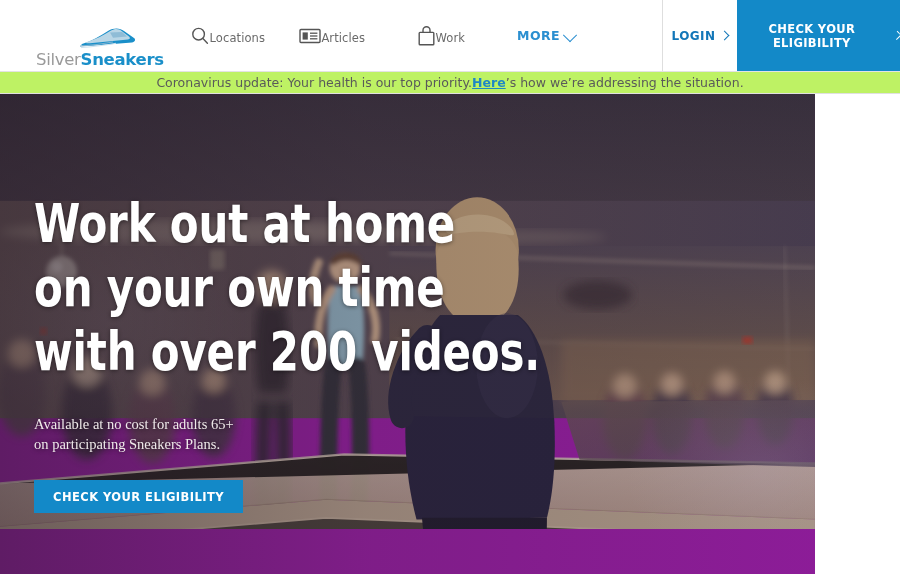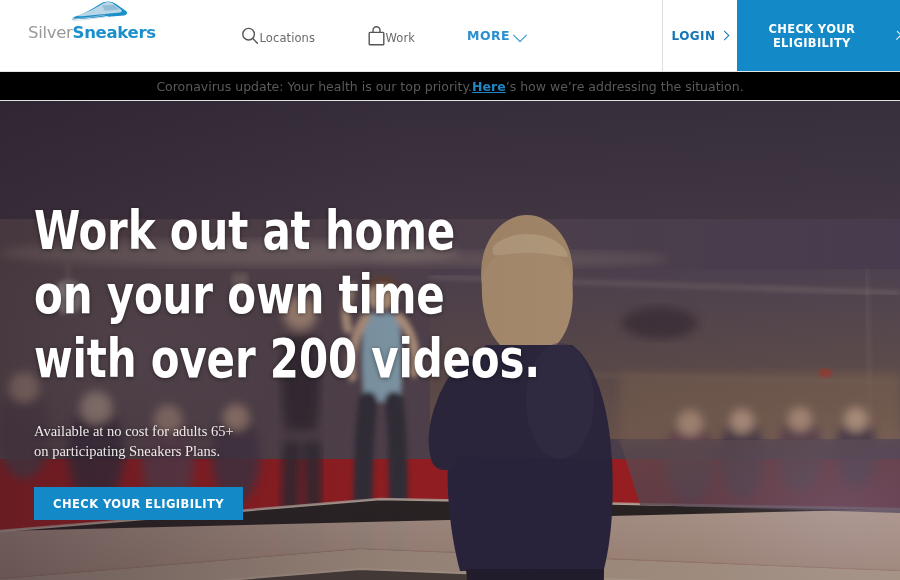--- a/index.html
+++ b/index.html
@@ -10,22 +10,22 @@
   }
   .page{position:relative;width:900px;height:580px;overflow:hidden;}
 
   
   .header{
     position:relative;height:71px;background:#ffffff;
     display:flex;align-items:stretch;
     box-sizing:border-box;
   }
   .logo-wrap{
-    width:180px;display:flex;align-items:flex-start;
-    padding-left:28px;box-sizing:border-box;
+    width:180px;display:flex;align-items:flex-end;
+    padding-left:36px;box-sizing:border-box;
   }
   .logo{position:relative;width:100px;height:44px;}
   .logo-shoe{
     position:absolute;left:44px;top:0px;width:56px;height:22px;
   }
   .logo-text{
     position:absolute;left:0px;top:23px;
     font-size:16.5px;letter-spacing:-0.3px;white-space:nowrap;
     font-family:"DejaVu Sans", sans-serif;
   }
@@ -70,32 +70,32 @@
   .eligibility-header-btn{
     width:163px;background:#1389c8;color:#fff;
     display:flex;align-items:center;justify-content:center;gap:7px;
     font-size:11.5px;font-weight:700;letter-spacing:.35px;
     cursor:pointer;font-family:"DejaVu Sans", sans-serif;
     text-align:center;
   }
 
   
   .notice{
-    height:30px;background:#000000;border-top:1px solid #e3e3e3;
+    height:23px;background:#bef264;border-top:1px solid #e3e3e3;
     border-bottom:1px solid #e0e0e0;
     display:flex;align-items:center;justify-content:center;
     font-size:12.5px;color:#5a5a5a;box-sizing:border-box;
     font-family:"DejaVu Sans", sans-serif;
   }
   .notice a{color:#1f87c4;text-decoration:underline;font-weight:700;}
 
   
   .hero{
-    position:relative;height:480px;width:900px;overflow:hidden;
-    background:#b91c1c;
+    position:relative;height:480px;width:815px;overflow:hidden;
+    background:#a21caf;
   }
   .hero-bg{position:absolute;inset:0;}
   .hero-scrim{
     position:absolute;inset:0;
     background:linear-gradient(90deg, rgba(40,28,40,.55) 0%, rgba(45,32,45,.30) 45%, rgba(40,30,45,.18) 100%);
   }
   .hero-content{
     position:absolute;left:34px;top:98px;width:440px;z-index:5;
   }
   .hero-title{
@@ -147,20 +147,32 @@
       <div class="nav-item">
         <span class="nav-icon">
           <svg width="20" height="20" viewBox="0 0 20 20">
             <circle cx="8.6" cy="8.2" r="5.8" fill="none" stroke="#555" stroke-width="1.4"></circle>
             <line x1="12.9" y1="12.6" x2="17.4" y2="17.2" stroke="#555" stroke-width="1.4" stroke-linecap="round"></line>
           </svg>
         </span>
         <span class="nav-label">Locations</span>
       </div>
 
+      <div class="nav-item">
+        <span class="nav-icon">
+          <svg width="22" height="18" viewBox="0 0 22 18">
+            <rect x="1" y="2.5" width="20" height="13" fill="none" stroke="#555" stroke-width="1.4" rx="1"></rect>
+            <rect x="3.6" y="5.4" width="5.2" height="7.2" fill="#555"></rect>
+            <line x1="11" y1="6.2" x2="18.4" y2="6.2" stroke="#555" stroke-width="1.3"></line>
+            <line x1="11" y1="9" x2="18.4" y2="9" stroke="#555" stroke-width="1.3"></line>
+            <line x1="11" y1="11.8" x2="18.4" y2="11.8" stroke="#555" stroke-width="1.3"></line>
+          </svg>
+        </span>
+        <span class="nav-label">Articles</span>
+      </div>
 
       <div class="nav-item">
         <span class="nav-icon">
           <svg width="19" height="22" viewBox="0 0 19 22">
             <path d="M6 7.5 V5.2 A3.5 3.5 0 0 1 13 5.2 V7.5" fill="none" stroke="#555" stroke-width="1.4"></path>
             <rect x="2.2" y="7.4" width="14.6" height="12.4" fill="none" stroke="#555" stroke-width="1.4" rx="0.8"></rect>
           </svg>
         </span>
         <span class="nav-label">Work</span>
       </div>

